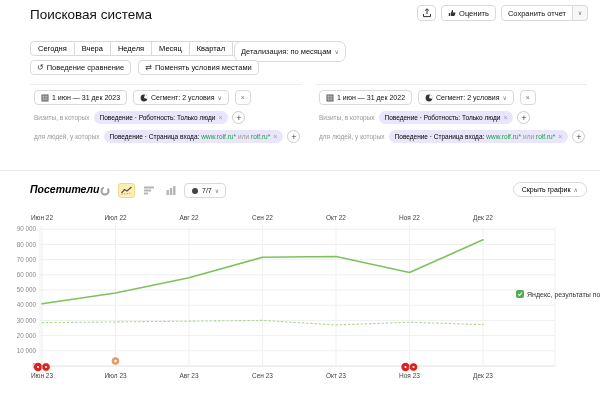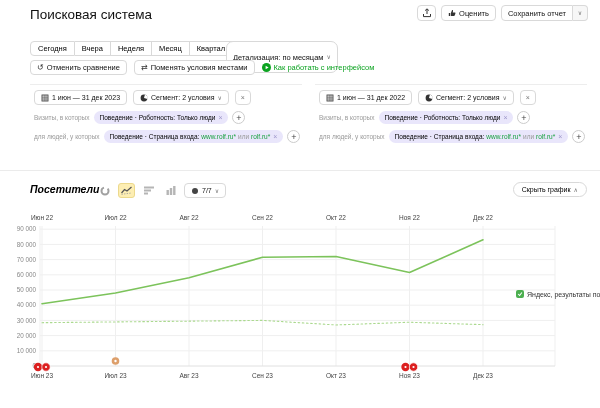--- a/index.html
+++ b/index.html
@@ -18,21 +18,21 @@
   .save-group .save-caret { border-radius:0 4px 4px 0; border-left:none; width:15px; justify-content:center;
                             padding:0; background:#f7f7f7; color:#888; }
   .chev { font-size:6px; color:#777; line-height:1; }
 
   
   .tabs { position:absolute; left:30px; top:41px; display:flex; }
   .tab { border:1px solid #d9d9d9; border-left:none; background:#fff; font-size:7.5px; height:15px;
          display:flex; align-items:center; padding:0 7px; box-sizing:border-box; cursor:pointer; font-family:inherit; }
   .tab:first-child { border-left:1px solid #d9d9d9; border-radius:4px 0 0 4px; }
   .tab:last-child { border-radius:0 4px 4px 0; }
-  .detail-btn { position:absolute; left:226px; top:41px; height:32px;border-radius:7px; }
+  .detail-btn { position:absolute; left:234px; top:41px; height:21px;border-radius:7px; }
 
   
   .toolbar2 { position:absolute; left:30px; top:60px; display:flex; gap:7px; align-items:center; }
   .toolbar2 .btn { height:15px; }
   .glyph-icon { font-size:8px; line-height:1; color:#333; }
   .help-link { display:inline-flex; align-items:center; gap:3px; color:#0ca321; font-size:7.5px;
                text-decoration:none; cursor:pointer; }
 
   
   .panel { position:absolute; top:84px; width:272px; height:64px; border-top:1px solid #ededed;
@@ -121,33 +121,26 @@
       </button>
   </div>
   <button class="btn detail-btn">
     <span>Детализация: по месяцам</span>
     <span class="chev">∨</span>
   </button>
 
   <div class="toolbar2">
     <button class="btn">
       <span class="glyph-icon">↺</span>
-      <span>Отменить сравнение</span>
+      <span>Поведение сравнение</span>
     </button>
     <button class="btn">
       <span class="glyph-icon">⇄</span>
       <span>Поменять условия местами</span>
     </button>
-    <a class="help-link">
-      <svg width="9" height="9" viewBox="0 0 9 9">
-        <circle cx="4.5" cy="4.5" r="4.5" fill="#0ca321"></circle>
-        <path d="M3.6 2.8l3 1.7-3 1.7z" fill="#fff"></path>
-      </svg>
-      <span>Как работать с интерфейсом</span>
-    </a>
   </div>
 
   <div class="panel panel-a">
     <div class="panel-row1">
       <button class="btn">
         <svg width="8" height="8" viewBox="0 0 8 8">
           <rect x="1" y="1" width="6" height="6" fill="none" stroke="#444" stroke-width="0.9"></rect>
           <path d="M1 3.2h6M3.2 1v6M5 1v6M1 5h6" stroke="#444" stroke-width="0.6"></path>
         </svg>
         <span>1 июн — 31 дек 2023</span>

